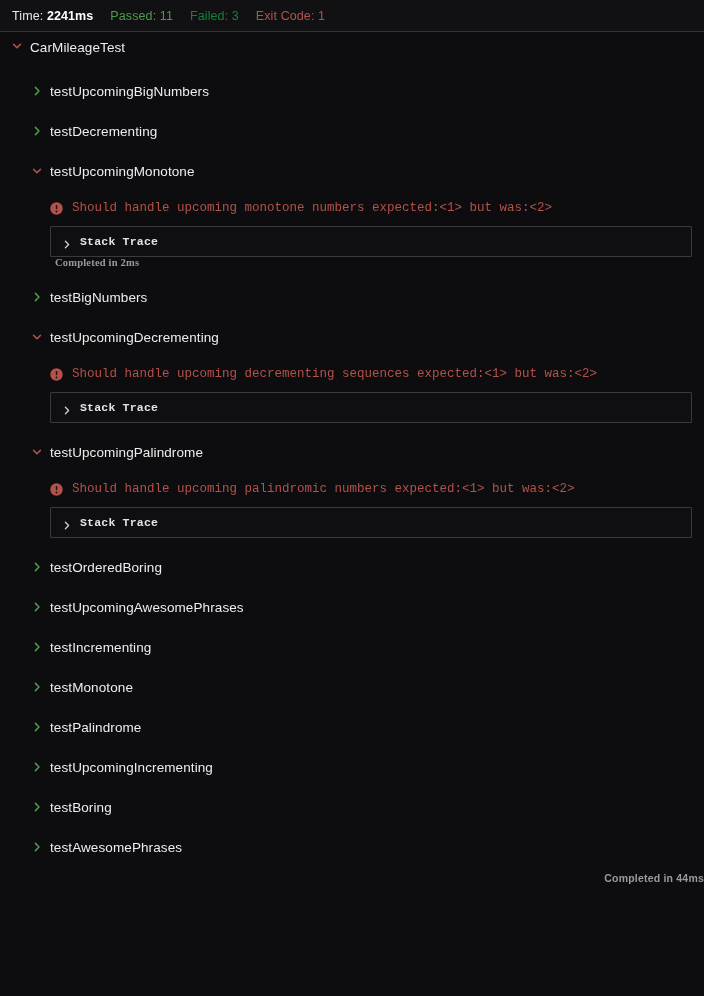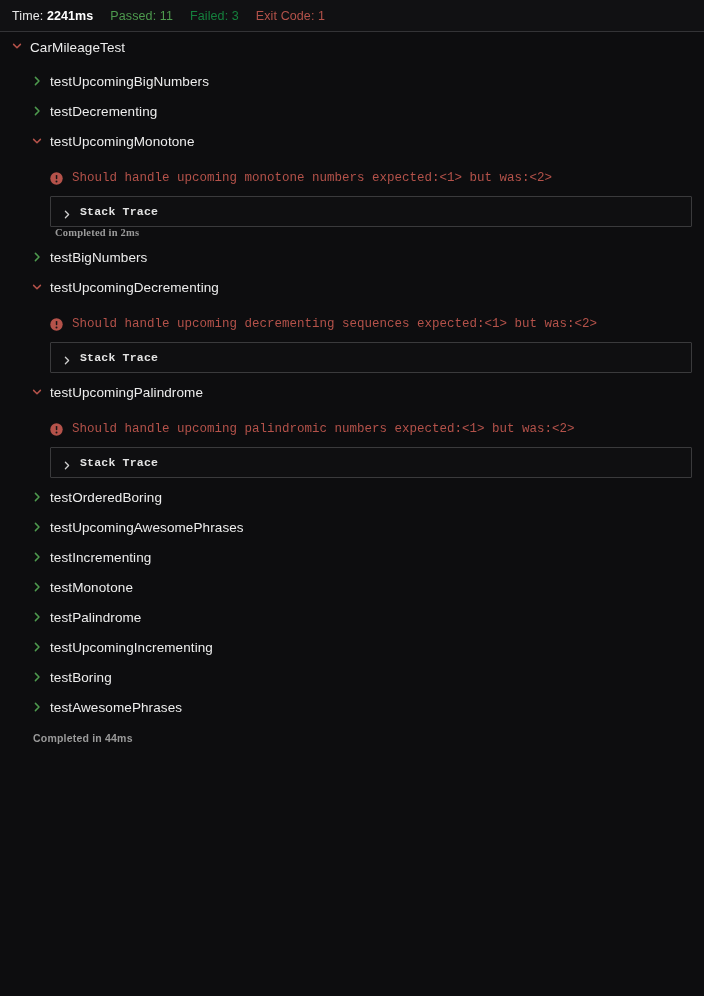--- a/index.html
+++ b/index.html
@@ -66,21 +66,21 @@
     margin-top: 8px;
     padding-left: 11px;
     cursor: pointer;
   }
   .test-row {
     display: flex;
     align-items: center;
     height: 22px;
     padding-left: 31px;
     cursor: pointer;
-    margin-top: 8px;
+    margin-top: 18px;
   }
 
   .chev {
     width: 12px;
     height: 12px;
     margin-right: 7px;
     flex: none;
     position: relative;
   }
   .chev svg { display: block; }
@@ -153,20 +153,21 @@
     letter-spacing: .2px;
     font-family: Liberation Serif, serif;
   }
   .completed-suite {
     margin-top: 14px;
     padding-left: 33px;
     font-size: 10.5px;
     font-weight: bold;
     color: #9a9a9a;
     letter-spacing: .2px;
+    text-align: right;
   }
 </style>
 </head>
 <body>
 
 <div class="summary-bar">
   <span class="summary-item">
     <span class="summary-label">Time:</span>
     <span class="summary-time-val">2241ms</span>
   </span>

